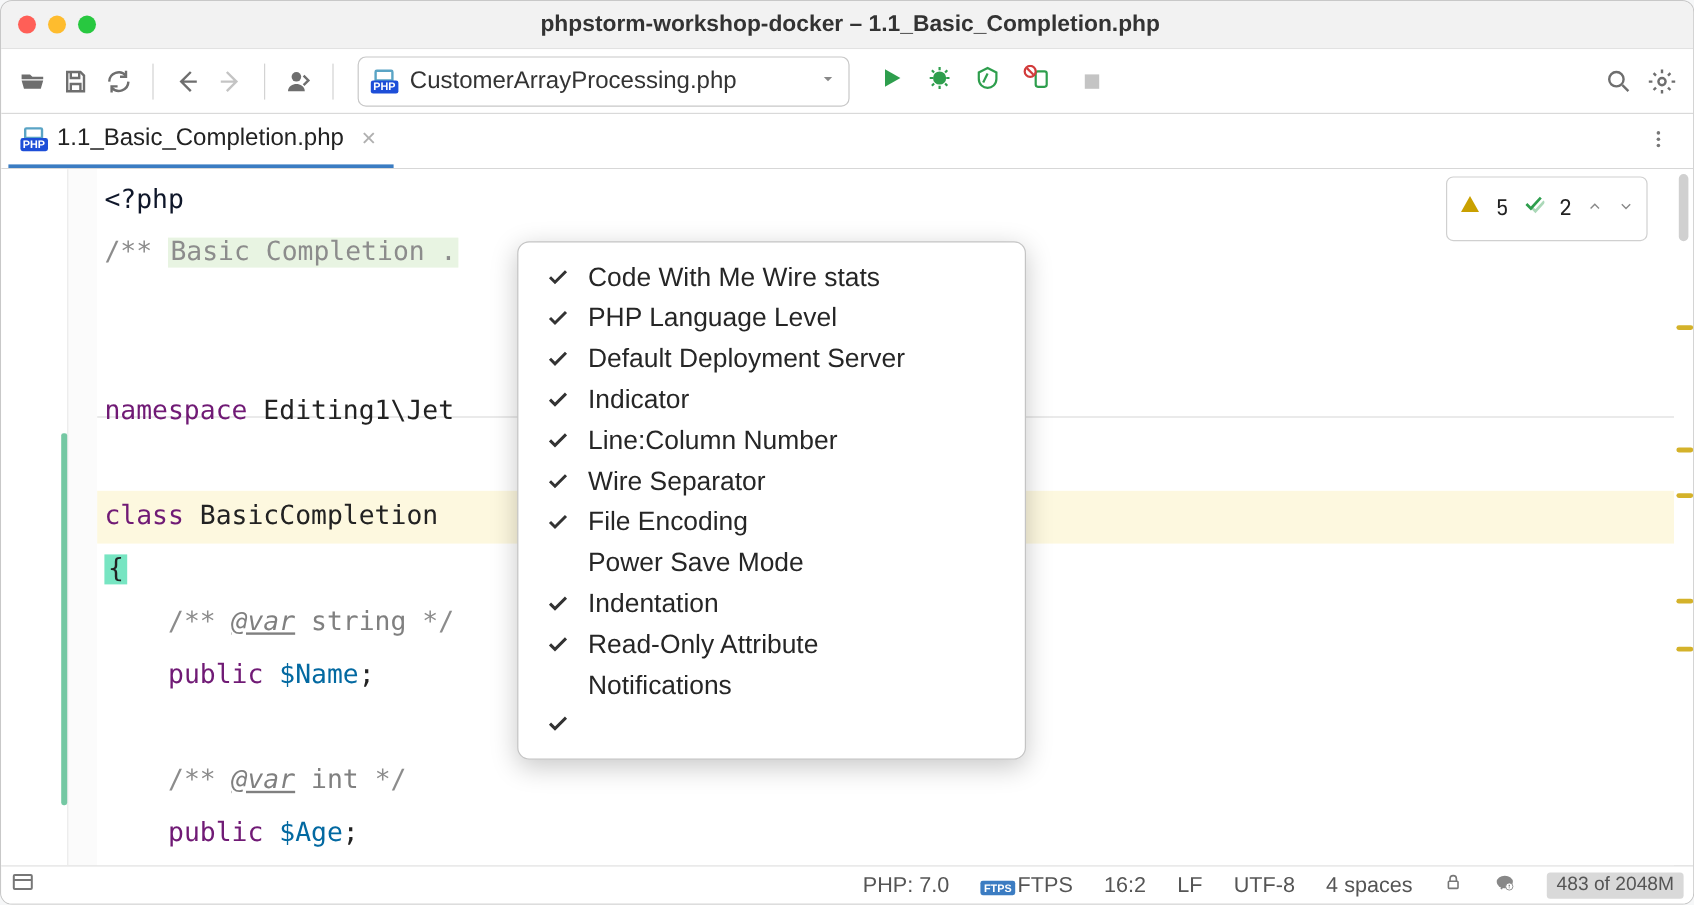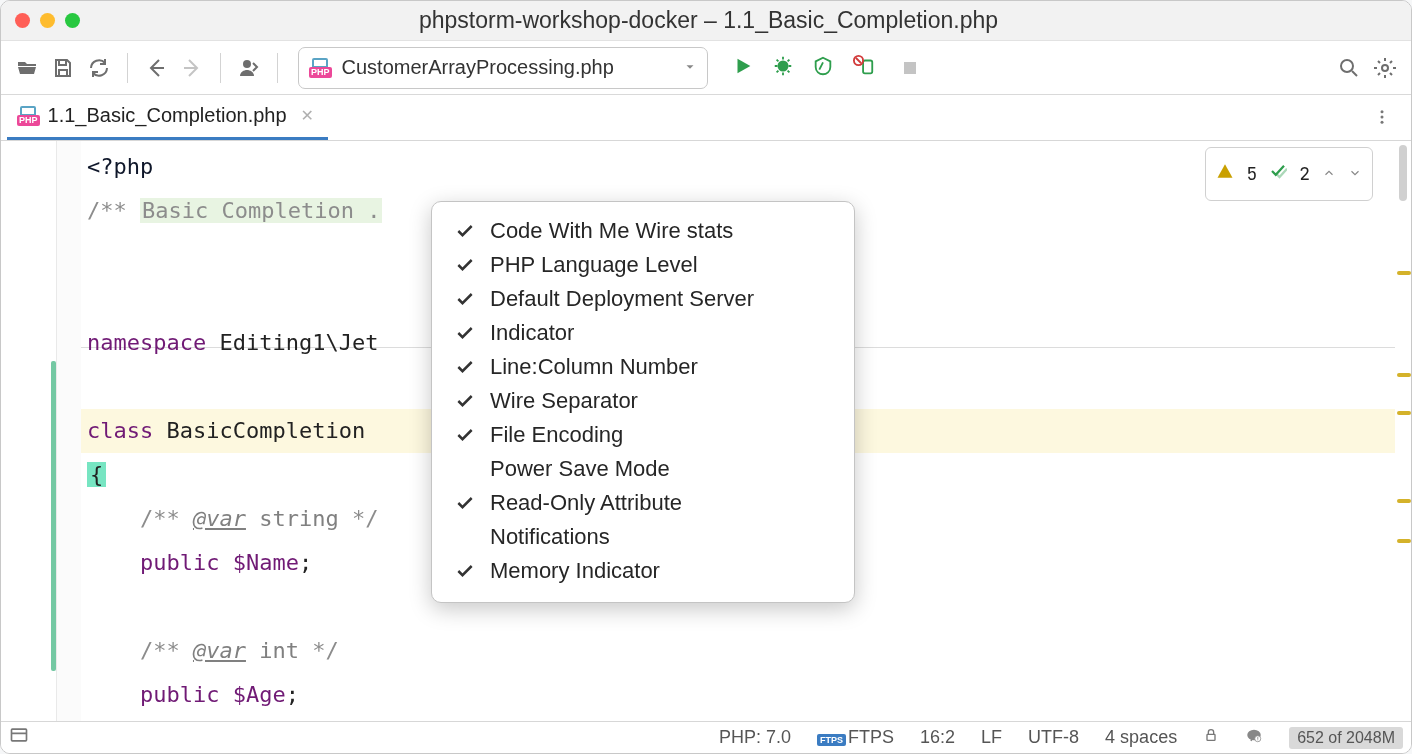--- a/index.html
+++ b/index.html
@@ -6,58 +6,58 @@
   html, body { margin:0; padding:0; width:1412px; height:754px; font-family:-apple-system,BlinkMacSystemFont,"Segoe UI",Arial,sans-serif; overflow:hidden; background:#f6f7f8; color:#222; }
   .window { width:100%; height:100%; display:flex; flex-direction:column; background:#fff; border:1px solid #c8c8c8; border-radius:10px; overflow:hidden; position:relative; }
 
   
   .titlebar { height:40px; display:flex; align-items:center; padding:0 14px; border-bottom:1px solid #e2e2e2; background:#f2f2f2; }
   .traffic { display:flex; gap:10px; }
   .dot { width:15px; height:15px; border-radius:50%; }
   .dot.red   { background:#ff5f57;}
   .dot.yellow{ background:#febc2e;}
   .dot.green { background:#28c840;}
-  .title { flex:1; text-align:center; font-size:23px; color:#333; font-weight:400; }
+  .title { flex:1; text-align:center; font-size:19px; color:#333; font-weight:700; }
 
   
   .toolbar { height:54px; display:flex; align-items:center; gap:4px; padding:0 10px; border-bottom:1px solid #d9d9d9; background:#fff; }
   .toolbar .sep { width:1px; height:30px; background:#d3d3d3; margin:0 8px; }
   .tbtn { width:32px; height:32px; display:flex; align-items:center; justify-content:center; color:#6e6e6e; }
   .tbtn svg { width:24px; height:24px; }
   .tbtn.disabled { opacity:.4; }
   .combo { height:42px; border:1px solid #c8c8c8; border-radius:7px; display:flex; align-items:center; padding:0 10px; gap:10px; min-width:410px; color:#333; font-size:20px; margin-left:8px; margin-right:20px; }
   .combo .caret { margin-left:auto; color:#888; }
   .run-icons { display:flex; gap:18px; align-items:center; }
   .toolbar .spacer { flex:1; }
 
   
   .tabbar { height:46px; display:flex; align-items:flex-end; background:#fff; border-bottom:1px solid #d7d7d7; padding:0 6px; }
   .tab { display:flex; align-items:center; gap:8px; padding:10px 14px 10px 10px; font-size:20px; color:#222; border-bottom:3px solid #3b7cc2; position:relative; }
   .tab .close { color:#b0b0b0; font-size:16px; margin-left:6px; }
   .tabbar .more { margin-left:auto; padding:10px 14px; color:#777; }
   .php-icon { display:flex; flex-direction:column; align-items:center; }
   .php-icon .doc { width:16px; height:10px; border:2px solid #5aa4c5; border-radius:2px 2px 0 0; }
-  .php-icon .php { font:700 9px/1 sans-serif; background:#ec4899; color:#fff; padding:1px 2px; border-radius:2px; margin-top:-1px; }
+  .php-icon .php { font:700 9px/1 sans-serif; background:#1d4ed8; color:#fff; padding:1px 2px; border-radius:2px; margin-top:-1px; }
 
   
   .editor-area { flex:1; display:flex; position:relative; background:#fff; }
   .leftgutter { width:56px; background:#fff; border-right:1px solid #e9e9e9; position:relative; }
   .modindicator { position:absolute; left:50px; top:220px; width:5px; height:310px; background:#74c8a3; border-radius:2px; }
   .breadgutter { width:24px; background:#fbfbfb; }
   .code { flex:1; position:relative; font-family:"JetBrains Mono","Menlo",Consolas,monospace; font-size:22px; line-height:44px; background:#fff; }
   .code pre { margin:0; padding:4px 0 0 6px; white-space:pre; }
   .kw { color:#701a75; }
   .tag{ color:#0f172a; }
   .cmt{ color:#8c8c8c; }
   .cmthl { background:#e8f4e2; padding:0 2px; }
   .ns  { color:#222; }
   .cls { color:#222; }
   .ann { color:#808080; font-style:italic; text-decoration:underline; }
   .typ { color:#808080; }
-  .var { color:#701a75; }
+  .var { color:#0369a1; }
   .hl-brace { background:#77e5c2; padding:0 3px; }
   .line-hl { position:absolute; left:0; right:0; height:44px; top:268px; background:#fdf8df; z-index:0; }
   .divider-line { position:absolute; left:0; right:0; height:1px; background:#dcdcdc; }
 
   
   .inspections { position:absolute; top:6px; right:22px; background:#fff; border:1px solid #d0d0d0; border-radius:6px; padding:4px 10px; display:flex; align-items:center; gap:12px; font-size:18px; }
   .inspections .warn { color:#c9a000; }
   .inspections .ok { color:#2e9e4d; }
   .inspections .chev { color:#888; }
 
@@ -296,21 +296,21 @@
           </svg>
       </span>
       <span>
         <svg width="18" height="18" viewBox="0 0 24 24" fill="#888">
             <ellipse cx="12" cy="12" rx="9" ry="7"></ellipse>
             <path d="M8 20l2-4" stroke="#888" stroke-width="2"></path>
             <circle cx="17" cy="17" r="4" fill="#fff" stroke="#888" stroke-width="1"></circle>
             <path d="M17 15v2M17 18v1" stroke="#888" stroke-width="1.5"></path>
           </svg>
       </span>
-      <span class="mem">652 of 2048M</span>
+      <span class="mem">483 of 2048M</span>
     </span>
   </div>
 
   <div class="popup" id="popup">
       <div class="row">
         <span class="chk">
           <svg viewBox="0 0 24 24" fill="none" stroke="currentColor" stroke-width="3">
             <path d="M4 12l5 5L20 6"></path>
           </svg>
         </span>
@@ -371,33 +371,40 @@
           </svg>
         </span>
         <span>Power Save Mode</span>
       </div>
       <div class="row">
         <span class="chk">
           <svg viewBox="0 0 24 24" fill="none" stroke="currentColor" stroke-width="3">
             <path d="M4 12l5 5L20 6"></path>
           </svg>
         </span>
+        <span>Indentation</span>
+      </div>
+      <div class="row">
+        <span class="chk">
+          <svg viewBox="0 0 24 24" fill="none" stroke="currentColor" stroke-width="3">
+            <path d="M4 12l5 5L20 6"></path>
+          </svg>
+        </span>
         <span>Read-Only Attribute</span>
       </div>
       <div class="row">
         <span class="chk off">
           <svg viewBox="0 0 24 24" fill="none" stroke="currentColor" stroke-width="3">
             <path d="M4 12l5 5L20 6"></path>
           </svg>
         </span>
         <span>Notifications</span>
       </div>
       <div class="row">
         <span class="chk">
           <svg viewBox="0 0 24 24" fill="none" stroke="currentColor" stroke-width="3">
             <path d="M4 12l5 5L20 6"></path>
           </svg>
         </span>
-        <span>Memory Indicator</span>
       </div>
     </div>
 
 </div>
 
 </body></html>

